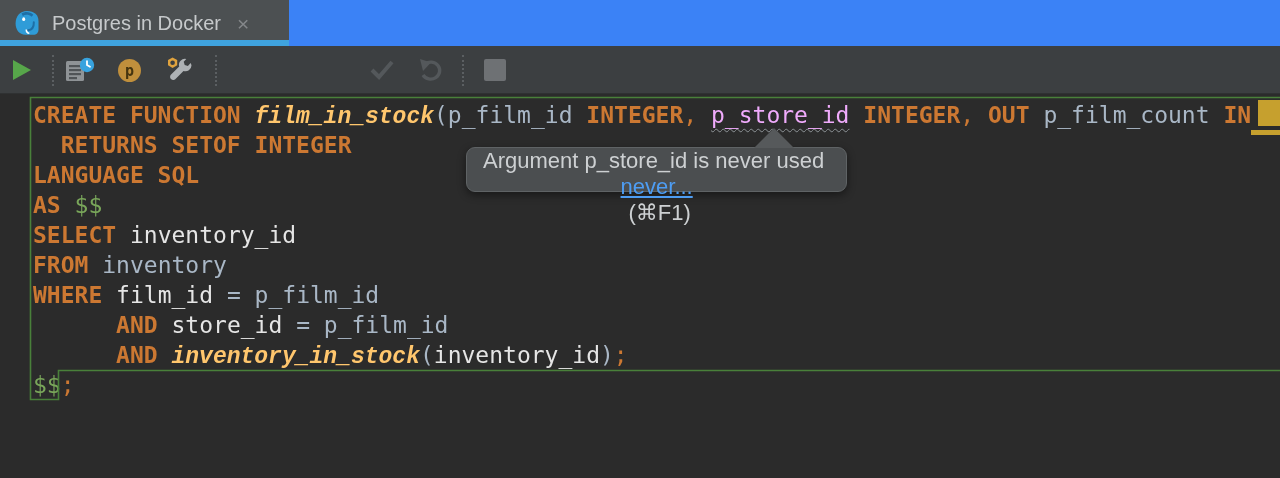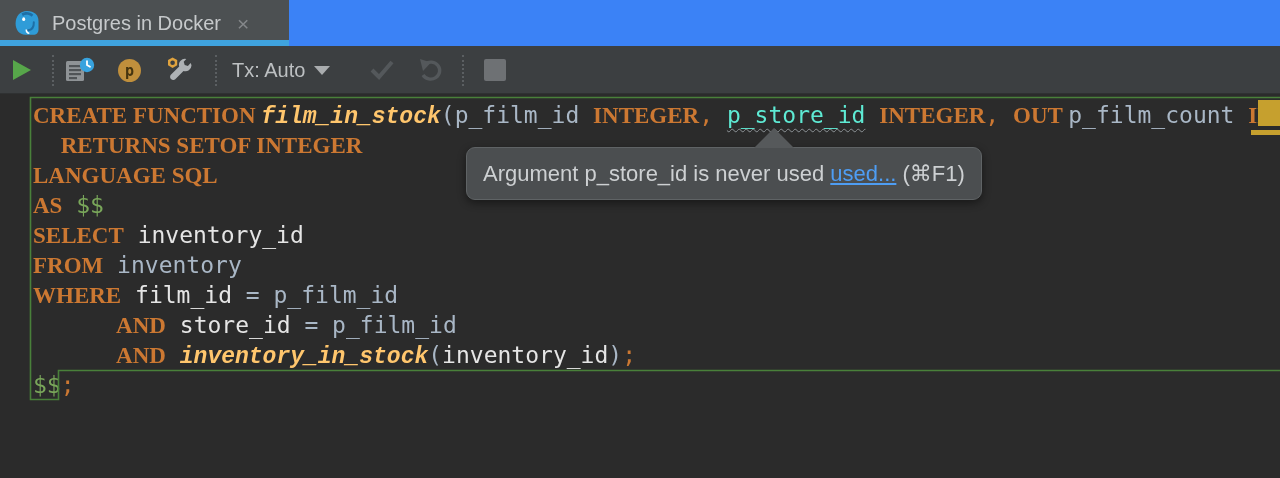--- a/index.html
+++ b/index.html
@@ -23,41 +23,41 @@
   .caret{width:0;height:0;border-left:8px solid transparent;border-right:8px solid transparent;
          border-top:9px solid #9EA2A5;margin-left:9px;}
   .schema-group{position:absolute;right:14px;top:0;height:48px;display:flex;align-items:center;}
   .schema-label{font-size:20px;color:#BDC0C2;}
 
   
   .editor{position:absolute;left:0;top:94px;width:1280px;height:384px;background:#2B2B2B;overflow:hidden;}
   .code{position:absolute;left:33px;top:6px;font-family:"DejaVu Sans Mono",monospace;
         font-size:23px;line-height:30px;white-space:pre;z-index:1;}
   .code-line{height:30px;}
-  .tok-kw{color:#CC7832;font-weight:bold;font-family:Liberation Serif, serif;}
+  .tok-kw{color:#CC7832;font-weight:bold;}
   .tok-fn{color:#FFC66D;font-style:italic;font-weight:bold;font-family:Liberation Mono, monospace;}
   .tok-id{color:#A9B7C6;}
   .tok-col{color:#e5e5e5;}
   .tok-str{color:#79A65A;}
   .tok-sem{color:#CC7832;}
-  .tok-unused{color:#5eead4;text-decoration:underline;text-decoration-style:wavy;
+  .tok-unused{color:#f0abfc;text-decoration:underline;text-decoration-style:wavy;
               text-decoration-color:#8D9296;text-decoration-thickness:1px;text-underline-offset:5px;}
 
   
   .outline-svg{position:absolute;left:0;top:0;width:1280px;height:478px;pointer-events:none;z-index:2;}
 
   
   .stripe-square{position:absolute;left:1258px;top:100px;width:22px;height:26px;background:#C6A02E;z-index:3;}
   .stripe-bar{position:absolute;left:1251px;top:130px;width:29px;height:5px;background:#C6A02E;z-index:3;}
 
   
-  .tooltip{position:absolute;left:466px;top:147px;height:53px;z-index:10;background:#4B4E50;
+  .tooltip{position:absolute;left:466px;top:147px;height:45px;z-index:10;background:#4B4E50;
            border:1px solid #5F6365;border-radius:9px;box-sizing:border-box;
            display:flex;align-items:center;padding:0 16px;box-shadow:0 3px 8px rgba(0,0,0,.45);
-           font-size:22px;color:#CDD0D2;white-space:pre;}
+           font-size:22px;color:#CDD0D2;white-space:pre;flex-direction:column;}
   .tooltip-arrow{position:absolute;left:287px;top:-20px;width:0;height:0;
                  border-left:20px solid transparent;border-right:20px solid transparent;
                  border-bottom:20px solid #56595B;}
   .tooltip-link{color:#4E9DF3;text-decoration:underline;cursor:pointer;}
 </style>
 </head>
 <body>
 
 <div class="app">
 
@@ -110,24 +110,20 @@
     <div class="tbtn" style="left:163px;">
       <svg width="31" height="31" viewBox="0 0 31 31">
         <path fill="#AEB2B5" d="M28.5 10.5a6 6 0 0 1-8 5.4L13 23.5a3.2 3.2 0 1 1-4.4-4.4l7.6-7.5A6 6 0 0 1 23.3 4l-2.6 2.7 1 3.2 3.2 1L27.6 8a6 6 0 0 1 .9 2.5z"></path>
         <path fill="#E0A33E" d="M9.6 2.4l4.6 2.6v5.3l-4.6 2.6L5 10.3V5z"></path>
         <circle cx="9.6" cy="7.7" r="2.3" fill="#3C3F41"></circle>
       </svg>
     </div>
 
     <div class="sep" style="left:215px;"></div>
 
-    <div class="tbtn" style="left:232px;">
-      <span class="tx-label">Tx: Auto</span>
-      <span class="caret" style="border-top-color:#A9ACAE;"></span>
-    </div>
 
     <div class="tbtn" style="left:368px;">
       <svg width="28" height="22" viewBox="0 0 28 22">
         <polyline points="4,11 11,18 24,3" stroke="#54585B" stroke-width="4" fill="none"></polyline>
       </svg>
     </div>
 
     <div class="tbtn" style="left:417px;">
       <svg width="28" height="24" viewBox="0 0 28 24">
         <path d="M8 6 a9 8.5 0 1 1 -2 11" stroke="#54585B" stroke-width="3.4" fill="none"></path>
@@ -151,16 +147,16 @@
 
   <svg class="outline-svg">
     <path d="M1280 97.5 H30.5 V399.5 H58.5 V370.5 H1280" fill="none" stroke="#49803A" stroke-width="1.6"></path>
   </svg>
 
   <div class="stripe-square"></div>
   <div class="stripe-bar"></div>
 
   <div class="tooltip">
     <span class="tooltip-arrow"></span>
-    <span>Argument p_store_id is never used </span><span class="tooltip-link">used...</span><span> (⌘F1)</span>
+    <span>Argument p_store_id is never used </span><span class="tooltip-link">never...</span><span> (⌘F1)</span>
   </div>
 
 </div>
 
 </body></html>

